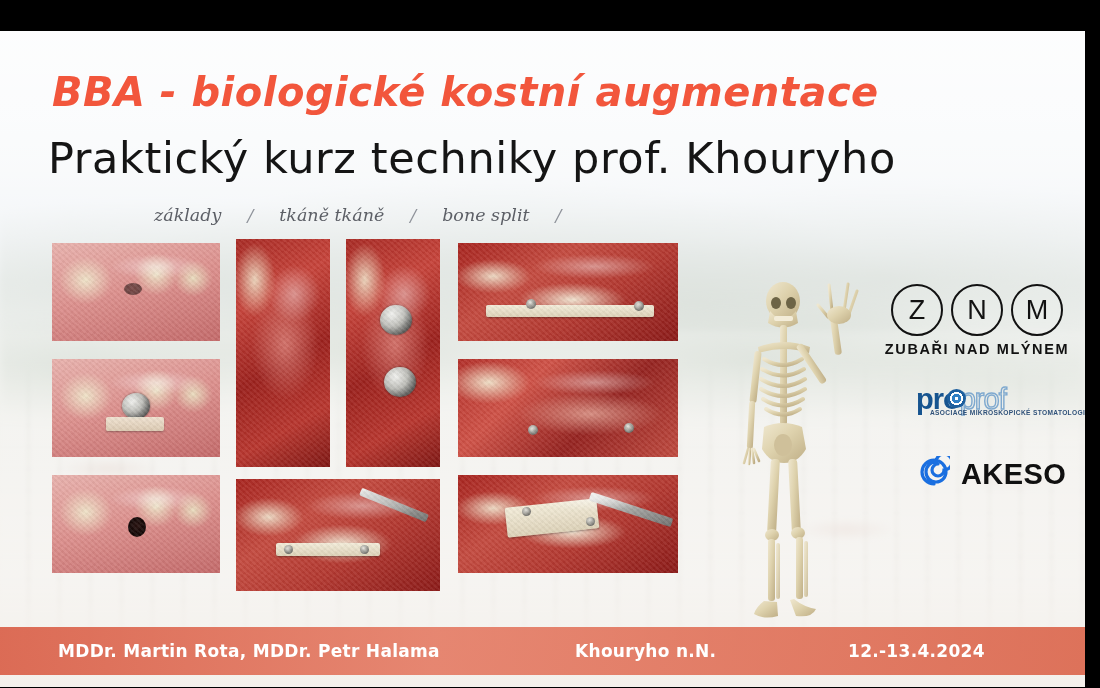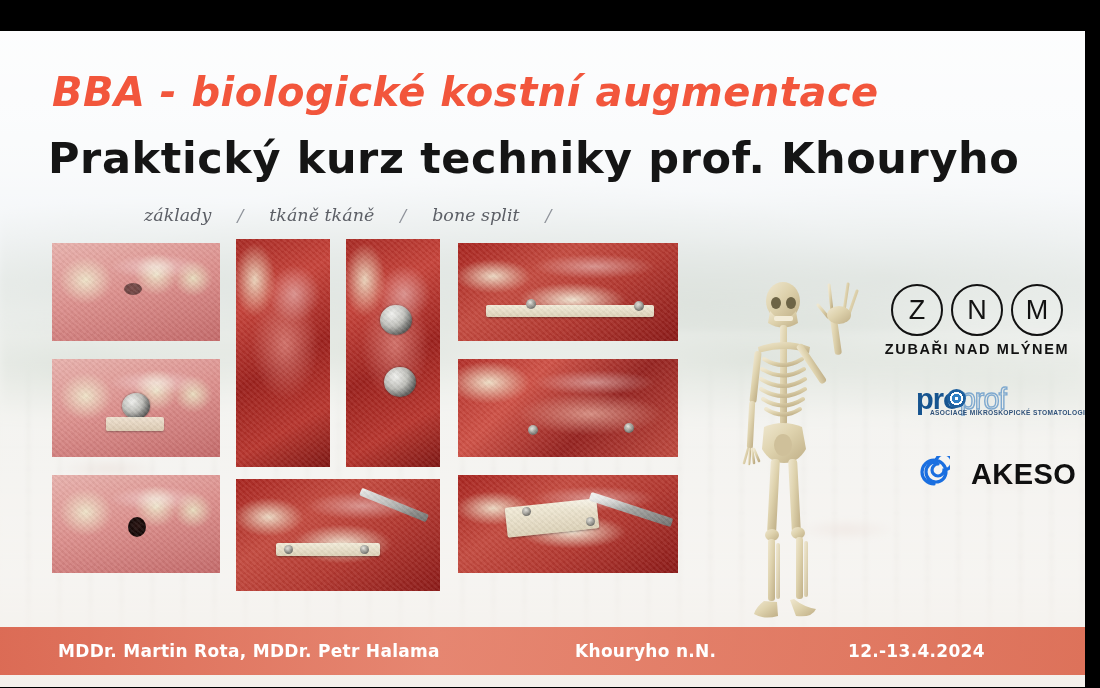--- a/index.html
+++ b/index.html
@@ -121,28 +121,28 @@
     letter-spacing: .5px;
     color: #F2563C;
     white-space: nowrap;
   }
   .title-sub {
     position: absolute;
     left: 48px;
     top: 102px;
     font-family: "DejaVu Sans", sans-serif;
     font-size: 43px;
-    font-weight: bold;
+    font-weight: normal;
     letter-spacing: .6px;
     color: #151515;
     white-space: nowrap;
   }
   .modules {
     position: absolute;
-    left: 140px;
+    left: 150px;
     top: 174px;
     width: 860px;
     display: flex;
     align-items: flex-start;
     gap: 0;
     font-family: "DejaVu Serif", serif;
     font-style: italic;
     font-size: 17.5px;
     color: #5c5f66;
     white-space: nowrap;
@@ -266,21 +266,21 @@
     background: radial-gradient(circle at 50% 50%, #fff 0 14%, #2f7fc4 14% 36%, #fff 36% 48%, #1d5f9e 48% 78%, #0e3f72 78% 100%);
   }
   .pm-tag {
     position: absolute; left: 14px; top: 26px;
     font-family: "Liberation Sans", sans-serif;
     font-size: 6.6px; font-weight: bold; letter-spacing: .35px;
     color: #30527a;
     white-space: nowrap;
   }
 
-  .logo-akeso { position: absolute; left: 918px; top: 423px; width: 140px; height: 40px; display: flex; align-items: center; gap: 21px; }
+  .logo-akeso { position: absolute; left: 918px; top: 423px; width: 140px; height: 40px; display: flex; align-items: center; gap: 11px; }
   .ak-text {
     font-family: "Liberation Sans", sans-serif;
     font-weight: bold; font-size: 29px; letter-spacing: .4px; color: #101010;
   }
 
   .logo-jps { position: absolute; left: 892px; top: 478px; width: 182px; height: 96px; }
   .jps-text {
     position: absolute; left: 20px; top: 16px;
     font-family: "Liberation Sans", sans-serif;
     font-weight: bold; font-style: italic;

